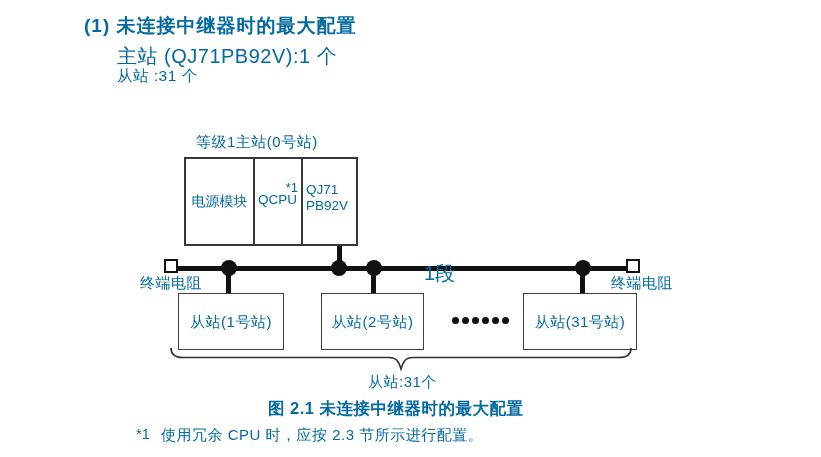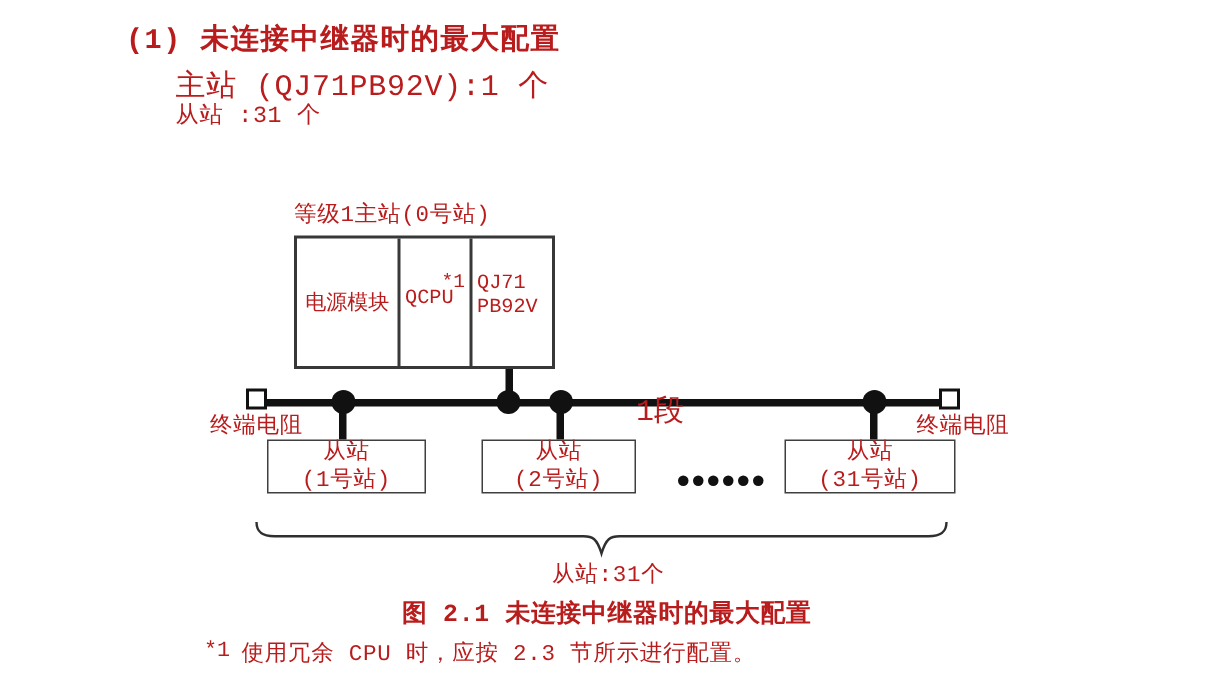--- a/index.html
+++ b/index.html
@@ -1,36 +1,36 @@
 <!DOCTYPE html>
 <html><head>
 <meta charset="utf-8">
 <style>
   html,body{margin:0;padding:0;background:#ffffff;}
   #canvas{
     position:relative;width:821px;height:457px;background:#ffffff;overflow:hidden;
-    font-family:Liberation Mono, monospace;
-    color:#b91c1c;
+    font-family:Liberation Sans, sans-serif;
+    color:#0369a1;
   }
   .abs{position:absolute;white-space:nowrap;}
 
   
   .h-title{left:84px;top:13px;font-size:19px;font-weight:bold;letter-spacing:1px;}
   .h-line1{left:117px;top:43px;font-size:20px;letter-spacing:0.5px;}
   .h-line2{left:117px;top:66px;font-size:15.5px;letter-spacing:0.5px;}
 
   
   .legend{left:455px;top:136px;display:flex;align-items:center;}
   .legend-dot{width:17px;height:17px;border-radius:50%;background:#111;margin-right:8px;}
   .legend-text{font-size:16px;letter-spacing:1px;}
 
   
   .master-label{left:196px;top:133px;font-size:15px;letter-spacing:0.5px;}
   .master-box{
-    left:196px;top:157px;width:174px;height:89px;
+    left:184px;top:157px;width:174px;height:89px;
     border:2px solid #383838;box-sizing:border-box;display:flex;
   }
   .m-cell{box-sizing:border-box;position:relative;}
   .m-cell-power{width:69px;border-right:2px solid #383838;display:flex;align-items:center;justify-content:center;font-size:14px;}
   .m-cell-cpu{width:48px;border-right:2px solid #383838;}
   .m-cell-module{width:42px;}
   .cpu-note{position:absolute;top:21px;right:3px;font-size:13px;}
   .cpu-text{position:absolute;top:33px;left:3px;font-size:13.5px;}
   .module-text{position:absolute;top:23px;left:3px;font-size:13.5px;line-height:16px;}
 
@@ -49,22 +49,22 @@
   .term-sq{width:10px;height:10px;background:#fff;border:2px solid #111;}
   .term-left{left:164px;top:259px;}
   .term-right{left:626px;top:259px;}
   .term-label{font-size:15px;letter-spacing:0.5px;}
   .term-label-left{left:140px;top:274px;}
   .term-label-right{left:611px;top:274px;}
   .segment-label{left:424px;top:241px;font-size:20px;margin-top:19px;}
 
   
   .slave-box{
-    top:293px;height:36px;border:1.5px solid #3f3f3f;box-sizing:border-box;
-    display:flex;flex-direction:column;align-items:center;justify-content:center;
+    top:293px;height:57px;border:1.5px solid #3f3f3f;box-sizing:border-box;
+    display:flex;flex-direction:row;align-items:center;justify-content:center;
     font-size:15px;line-height:19px;text-align:center;letter-spacing:0.5px;
   }
   .slave1{left:178px;width:106px;}
   .slave2{left:321px;width:103px;}
   .slave3{left:523px;width:114px;}
 
   
   .ellipsis{left:452px;top:317px;display:flex;gap:3px;align-items:center;}
   .e-dot{width:7px;height:7px;border-radius:50%;background:#111;}
 

